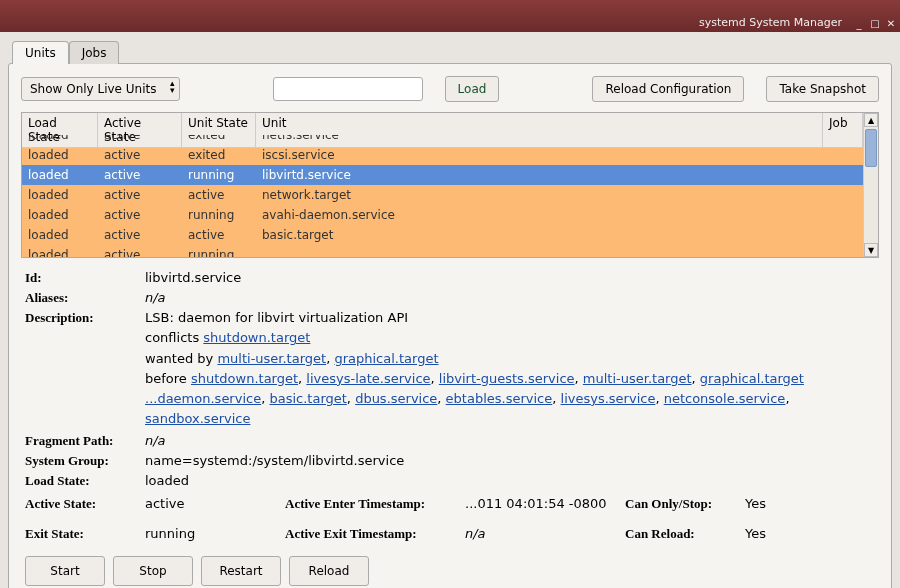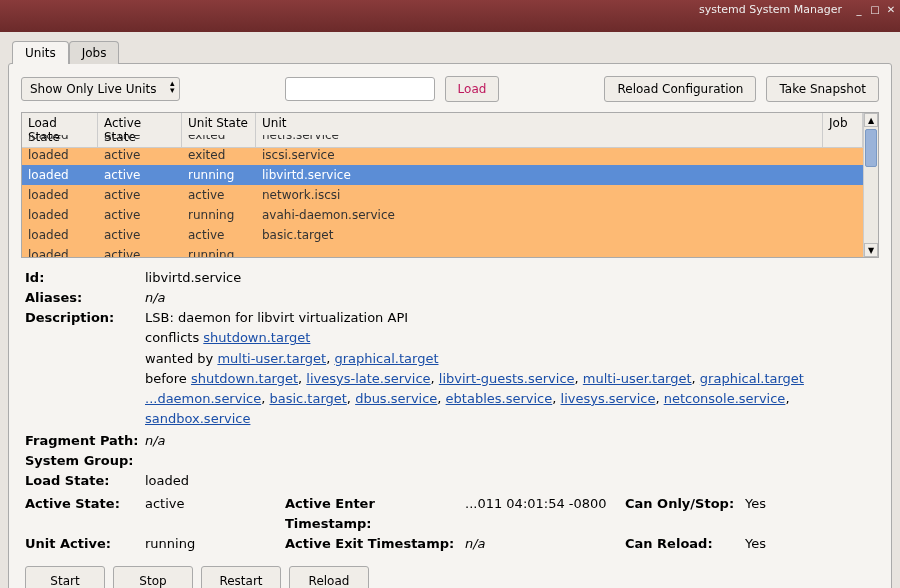--- a/index.html
+++ b/index.html
@@ -8,21 +8,21 @@
   font-size: 12px;
   background: #2a0f0f;
   width: 900px;
   height: 588px;
   overflow: hidden;
 }
 .titlebar {
   height: 18px;
   background: linear-gradient(to bottom, #893b3b, #6b2a2a);
   display: flex;
-  align-items: flex-end;
+  align-items: flex-start;
   justify-content: flex-end;
   color: #eee;
   font-size: 11px;
   padding: 16px 2px;
 }
 .titlebar-title { margin-right: 8px; }
 .titlebar-btn {
   width: 14px; height: 14px;
   margin-left: 2px;
   display: flex; align-items: center; justify-content: center;
@@ -56,21 +56,21 @@
 .panel {
   border: 1px solid #aaa;
   border-radius: 3px;
   background: #f6f4f1;
   padding: 12px;
   height: 530px;
 }
 .toolbar-row {
   display: flex;
   align-items: center;
-  gap: 10px;
+  gap: 22px;
   margin-bottom: 10px;
 }
 .combo {
   border: 1px solid #aaa;
   border-radius: 3px;
   background: #f0ede8;
   padding: 4px 22px 4px 8px;
   position: relative;
   cursor: pointer;
 }
@@ -89,21 +89,21 @@
   height: 24px;
 }
 .btn {
   border: 1px solid #aaa;
   border-radius: 3px;
   background: #f0ede8;
   padding: 5px 12px;
   cursor: pointer;
   font-size: 12px;
 }
-.btn.disabled { color: #be185d; cursor: default; text-align: right; }
+.btn.disabled { color: #14532d; cursor: default; text-align: right; }
 .spacer { flex: 1; }
 .table-wrap {
   border: 1px solid #aaa;
   background: #fdba74;
   height: 146px;
   display: flex;
 }
 .table-scroll {
   flex: 1;
   overflow: hidden;
@@ -163,29 +163,29 @@
   background: #9ab3d9;
   border: 1px solid #7a99c4;
   border-radius: 2px;
 }
 .details {
   padding: 10px 4px 0 4px;
   font-size: 13px;
   line-height: 1.55;
 }
 .detail-row { display: flex; }
-.label { font-weight: bold; width: 120px; flex-shrink: 0; }
+.label { font-weight: bold; width: 120px; flex-shrink: 0; font-family: Liberation Serif, serif; }
 .val { flex: 1; }
 .italic { font-style: italic; }
 .link { color: #1a4ea8; text-decoration: underline; cursor: pointer; }
 .deps-block { margin-left: 120px; }
 .status-grid {
   display: grid;
   grid-template-columns: 120px 140px 180px 160px 120px 40px;
-  row-gap: 0;
+  row-gap: 10px;
   margin-top: 2px;
 }
 .status-grid .label { width: auto; }
 .action-row {
   display: flex;
   gap: 8px;
   margin-top: 12px;
 }
 .action-row .btn { width: 80px; text-align: center; }
 </style>
@@ -248,21 +248,21 @@
               <div class="td col-load">loaded</div>
               <div class="td col-active">active</div>
               <div class="td col-unitstate">running</div>
               <div class="td col-unit">libvirtd.service</div>
               <div class="td col-job"></div>
             </div>
             <div class="row">
               <div class="td col-load">loaded</div>
               <div class="td col-active">active</div>
               <div class="td col-unitstate">active</div>
-              <div class="td col-unit">network.iscsi</div>
+              <div class="td col-unit">network.target</div>
               <div class="td col-job"></div>
             </div>
             <div class="row">
               <div class="td col-load">loaded</div>
               <div class="td col-active">active</div>
               <div class="td col-unitstate">running</div>
               <div class="td col-unit">avahi-daemon.service</div>
               <div class="td col-job"></div>
             </div>
             <div class="row">
@@ -304,35 +304,36 @@
       <div class="deps-block" id="deps-line3">wanted by <span class="link">multi-user.target</span>, <span class="link">graphical.target</span></div>
       <div class="deps-block" id="deps-line5">before <span class="link">shutdown.target</span>, <span class="link">livesys-late.service</span>, <span class="link">libvirt-guests.service</span>, <span class="link">multi-user.target</span>, <span class="link">graphical.target</span></div>
       <div class="deps-block" id="deps-line4"><span class="link">...daemon.service</span>, <span class="link">basic.target</span>, <span class="link">dbus.service</span>, <span class="link">ebtables.service</span>, <span class="link">livesys.service</span>, <span class="link">netconsole.service</span>, <span class="link">sandbox.service</span></div>
 
       <div class="detail-row" style="margin-top:2px">
         <div class="label">Fragment Path:</div>
         <div class="val italic">n/a</div>
       </div>
       <div class="detail-row">
         <div class="label">System Group:</div>
+        <div class="val">name=systemd:/system/libvirtd.service</div>
       </div>
       <div class="detail-row">
         <div class="label">Load State:</div>
         <div class="val">loaded</div>
       </div>
 
       <div class="status-grid">
         <div class="label">Active State:</div>
         <div>active</div>
         <div class="label">Active Enter Timestamp:</div>
         <div>...011 04:01:54 -0800</div>
         <div class="label">Can Only/Stop:</div>
         <div>Yes</div>
 
-        <div class="label">Unit Active:</div>
+        <div class="label">Exit State:</div>
         <div>running</div>
         <div class="label">Active Exit Timestamp:</div>
         <div class="italic">n/a</div>
         <div class="label">Can Reload:</div>
         <div>Yes</div>
       </div>
 
       <div class="action-row">
         <div class="btn">Start</div>
         <div class="btn">Stop</div>

